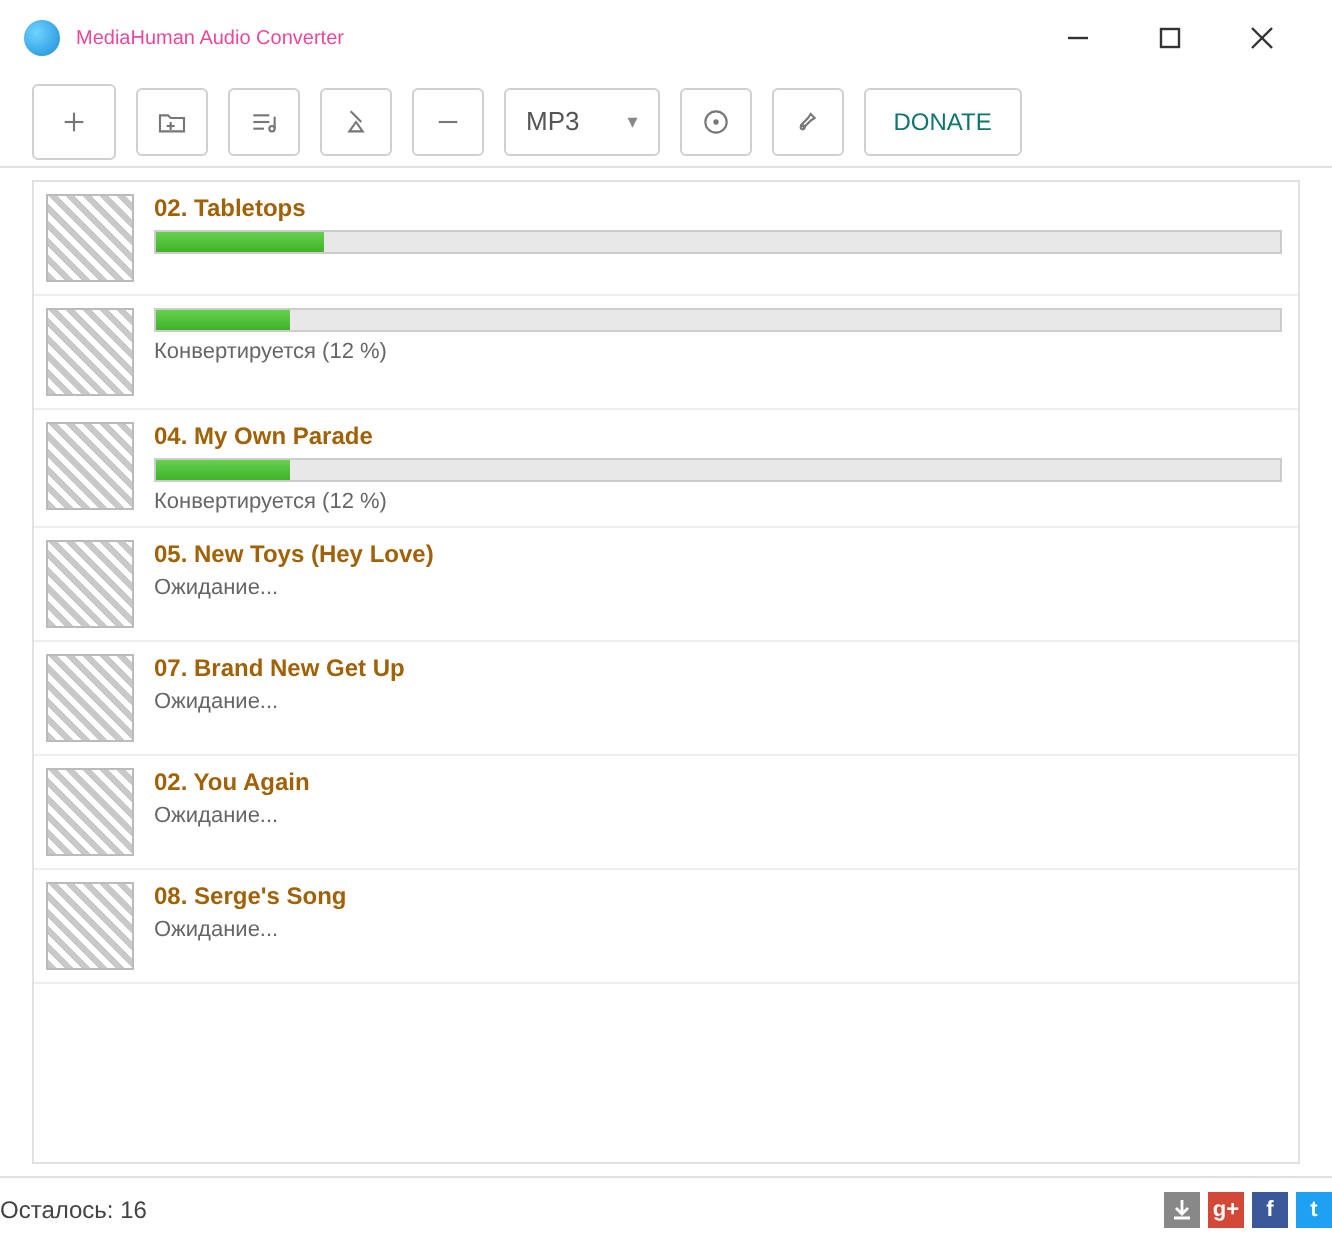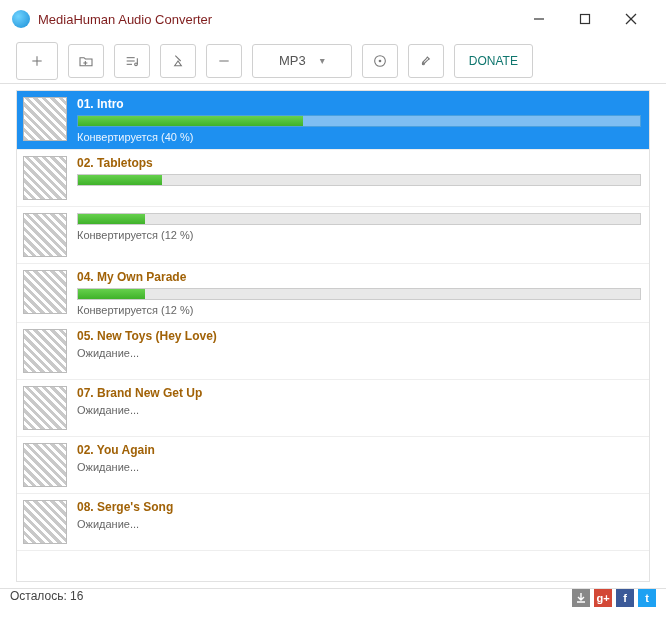--- a/index.html
+++ b/index.html
@@ -1,29 +1,29 @@
 <!DOCTYPE html>
 <html><head>
 <meta charset="utf-8">
 <style>
 * { margin: 0; padding: 0; box-sizing: border-box; font-family: "Segoe UI", Tahoma, sans-serif; }
 body { background: #fff; width: 666px; height: 627px; overflow: hidden; }
 
 .titlebar { height: 38px; display: flex; align-items: center; padding: 0 12px; }
 .titlebar .app-icon { width: 18px; height: 18px; border-radius: 50%; background: radial-gradient(circle at 35% 35%, #6fd3ff, #1a8ed6); margin-right: 8px; }
-.titlebar .title { font-size: 13px; color: #7f1d1d; flex: 1; }
+.titlebar .title { font-size: 10px; color: #ec4899; flex: 1; }
 .win-controls { display: flex; gap: 0; }
 .win-btn { width: 46px; height: 30px; display: flex; align-items: center; justify-content: center; color: #333; cursor: pointer; }
 .win-btn svg { width: 12px; height: 12px; }
 
 .toolbar { height: 46px; display: flex; align-items: center; padding: 0 16px; gap: 10px; border-bottom: 1px solid #e0e0e0; }
 .tbtn { width: 36px; height: 34px; border: 1px solid #d0d0d0; border-radius: 3px; background: #fff; display: flex; align-items: center; justify-content: center; color: #666; cursor: pointer; }
 .tbtn.big { width: 42px; height: 38px; }
 .tbtn svg { width: 16px; height: 16px; stroke: #777; fill: none; stroke-width: 1.6; }
-.format-btn { height: 34px; border: 1px solid #d0d0d0; border-radius: 3px; background: #fff; display: flex; align-items: center; padding: 0 26px; gap: 14px; color: #555; font-size: 13px; cursor: pointer; }
+.format-btn { height: 34px; border: 1px solid #d0d0d0; border-radius: 3px; background: #fff; display: flex; align-items: center; padding: 0 10px; gap: 24px; color: #555; font-size: 13px; cursor: pointer; }
 .format-btn .chev { font-size: 10px; color: #888; }
 .donate-btn { height: 34px; border: 1px solid #d0d0d0; border-radius: 3px; background: #fff; padding: 0 14px; color: #0f766e; font-size: 12px; cursor: pointer; display: flex; align-items: center; }
 
 .list-wrap { position: relative; height: 504px; }
 .list { position: absolute; left: 16px; right: 16px; top: 6px; bottom: 6px; border: 1px solid #e2e2e2; overflow-y: auto; }
 
 .track { display: flex; align-items: flex-start; padding: 6px 8px 6px 6px; border-bottom: 1px solid #eee; min-height: 56px; gap: 10px; }
 .track.selected { background: #1e90f0; color: #fff; }
 .thumb { width: 44px; height: 44px; flex-shrink: 0; background:
   repeating-linear-gradient(45deg, #c9c9c9 0 3px, #fff 3px 6px),
@@ -31,21 +31,21 @@
   border: 1px solid #bbb; image-rendering: pixelated; }
 .tinfo { flex: 1; display: flex; flex-direction: column; gap: 4px; }
 .tname { font-size: 12px; font-weight: 700; color: #a16207; }
 .track.selected .tname { color: #fff; }
 .progress-outer { width: 100%; height: 12px; background: #e8e8e8; border: 1px solid #ccc; position: relative; }
 .track.selected .progress-outer { background: #7fbef2; border-color: #4aa0de; }
 .progress-inner { height: 100%; background: linear-gradient(to bottom, #66d04d, #3fb22a); }
 .status { font-size: 11px; color: #666; }
 .track.selected .status { color: #eaf4ff; }
 
-.statusbar { height: 32px; border-top: 1px solid #e0e0e0; display: flex; align-items: flex-start; padding: 0 10px; font-size: 12px; color: #444; }
+.statusbar { height: 32px; border-top: 1px solid #e0e0e0; display: flex; align-items: center; padding: 0 0; font-size: 12px; color: #444; }
 .statusbar .spacer { flex: 1; }
 .social { display: flex; gap: 4px; }
 .sicon { width: 18px; height: 18px; display: flex; align-items: center; justify-content: center; font-size: 11px; font-weight: bold; color: #fff; cursor: pointer; }
 .si-save { background: #888; }
 .si-g { background: #d34836; }
 .si-f { background: #3b5998; }
 .si-t { background: #1da1f2; }
 </style>
 </head>
 <body>
@@ -122,30 +122,20 @@
         <circle cx="8" cy="16" r="1.5"></circle>
       </svg>
     </div>
   <div class="donate-btn">
       <span>DONATE</span>
     </div>
 </div>
 
 <div class="list-wrap">
   <div class="list" id="track-list">
-      <div class="track selected">
-        <div class="thumb"></div>
-        <div class="tinfo">
-          <div class="tname">01. Intro</div>
-          <div class="progress-outer">
-            <div class="progress-inner" style="width: 40%;"></div>
-          </div>
-          <div class="status">Конвертируется (40 %)</div>
-        </div>
-      </div>
       <div class="track">
         <div class="thumb"></div>
         <div class="tinfo">
           <div class="tname">02. Tabletops</div>
           <div class="progress-outer">
             <div class="progress-inner" style="width: 15%;"></div>
           </div>
         </div>
       </div>
       <div class="track">

